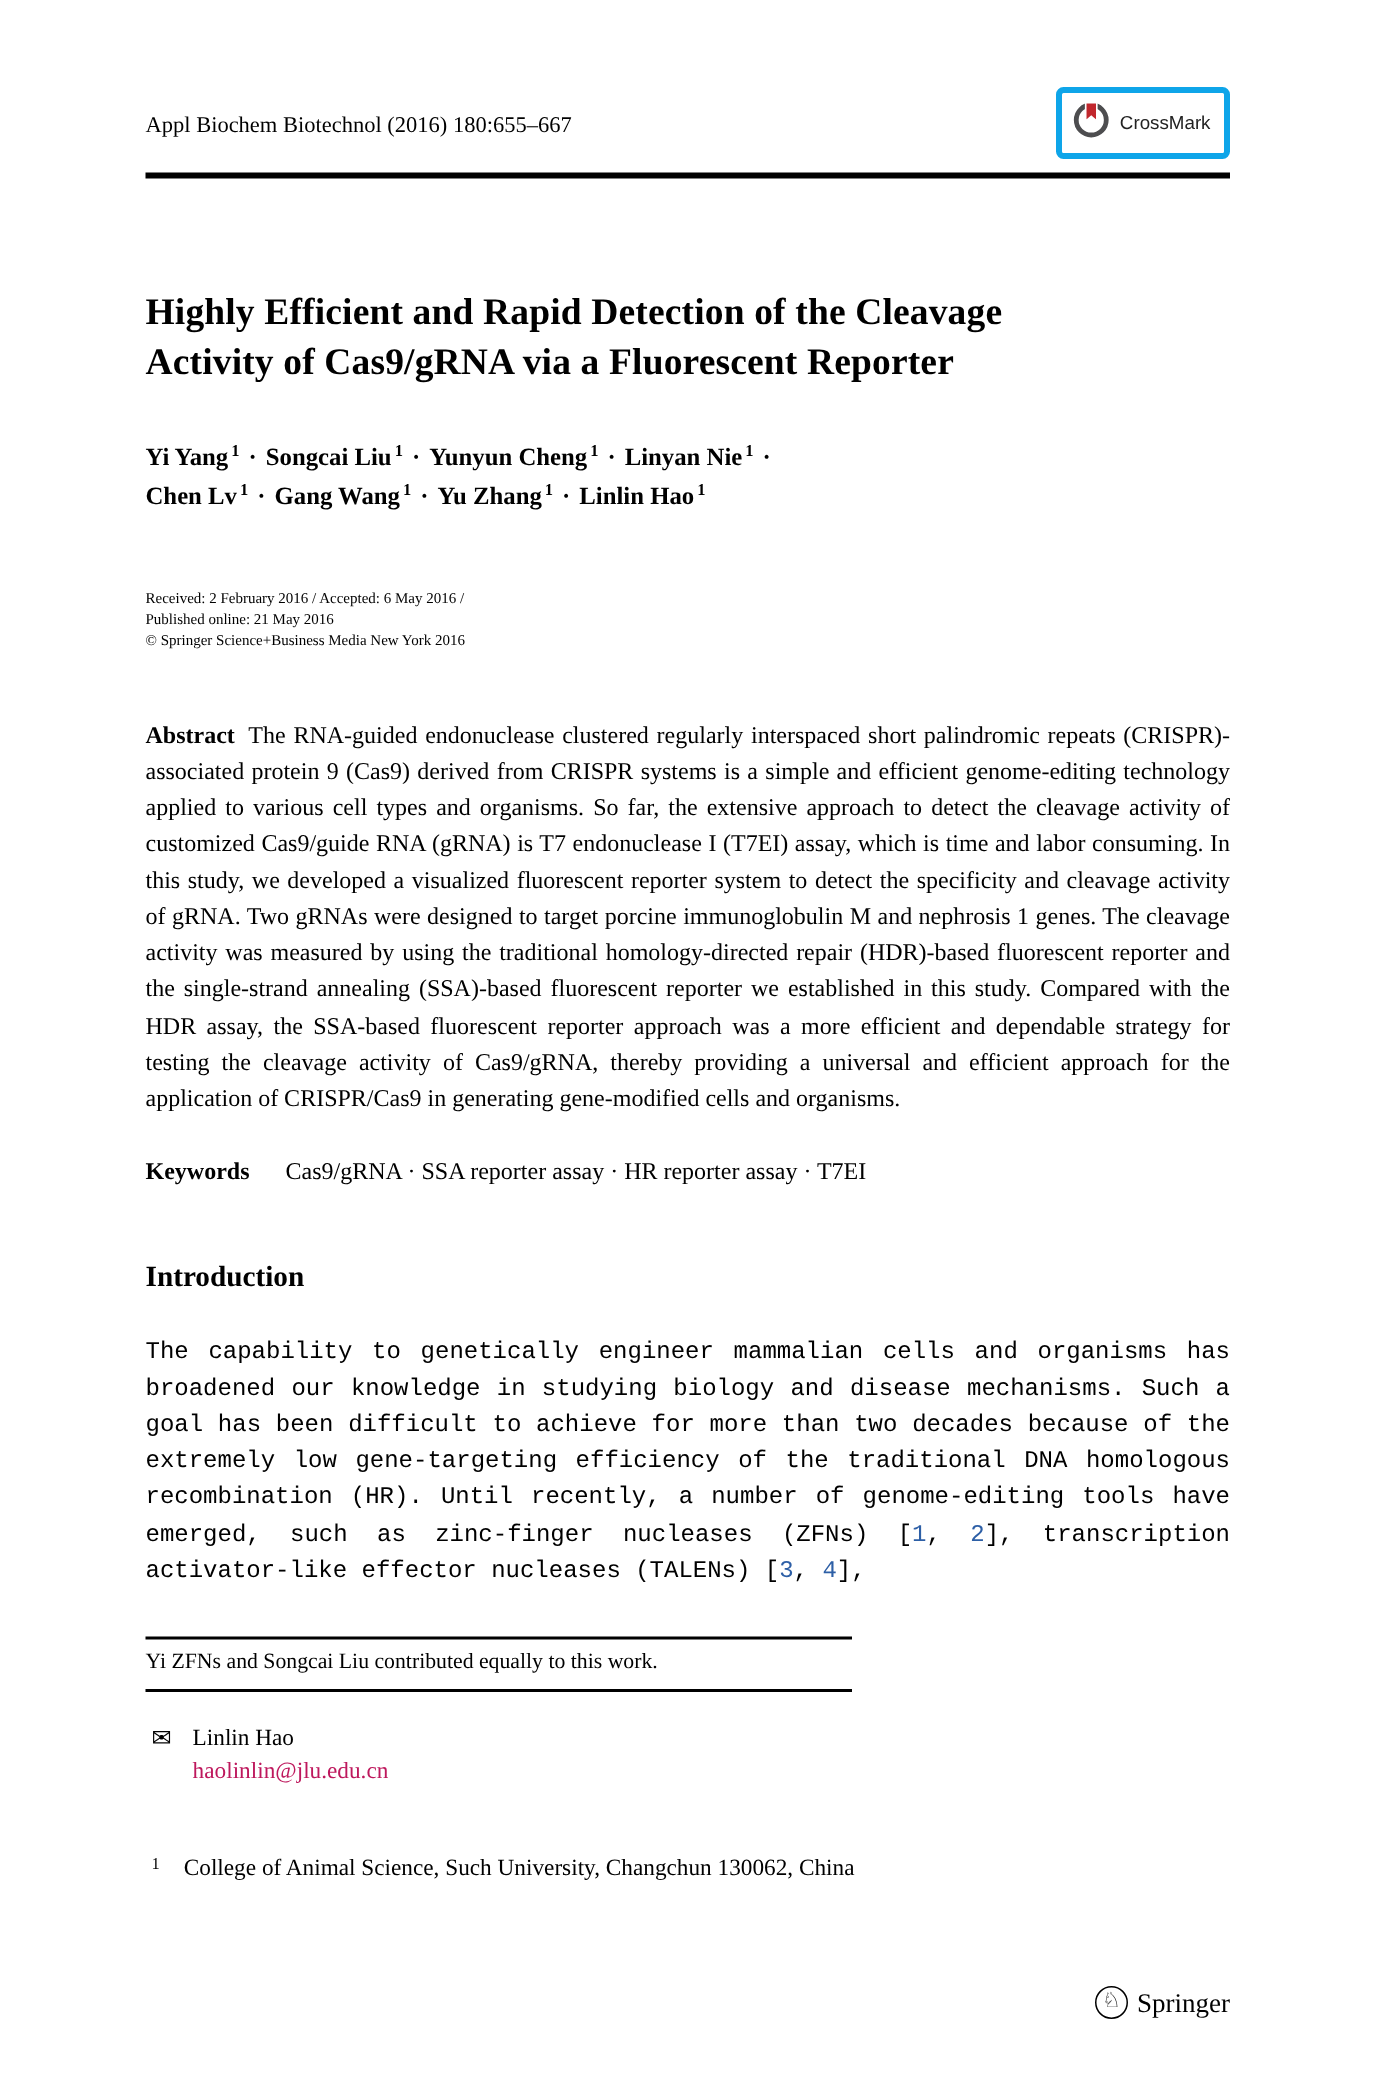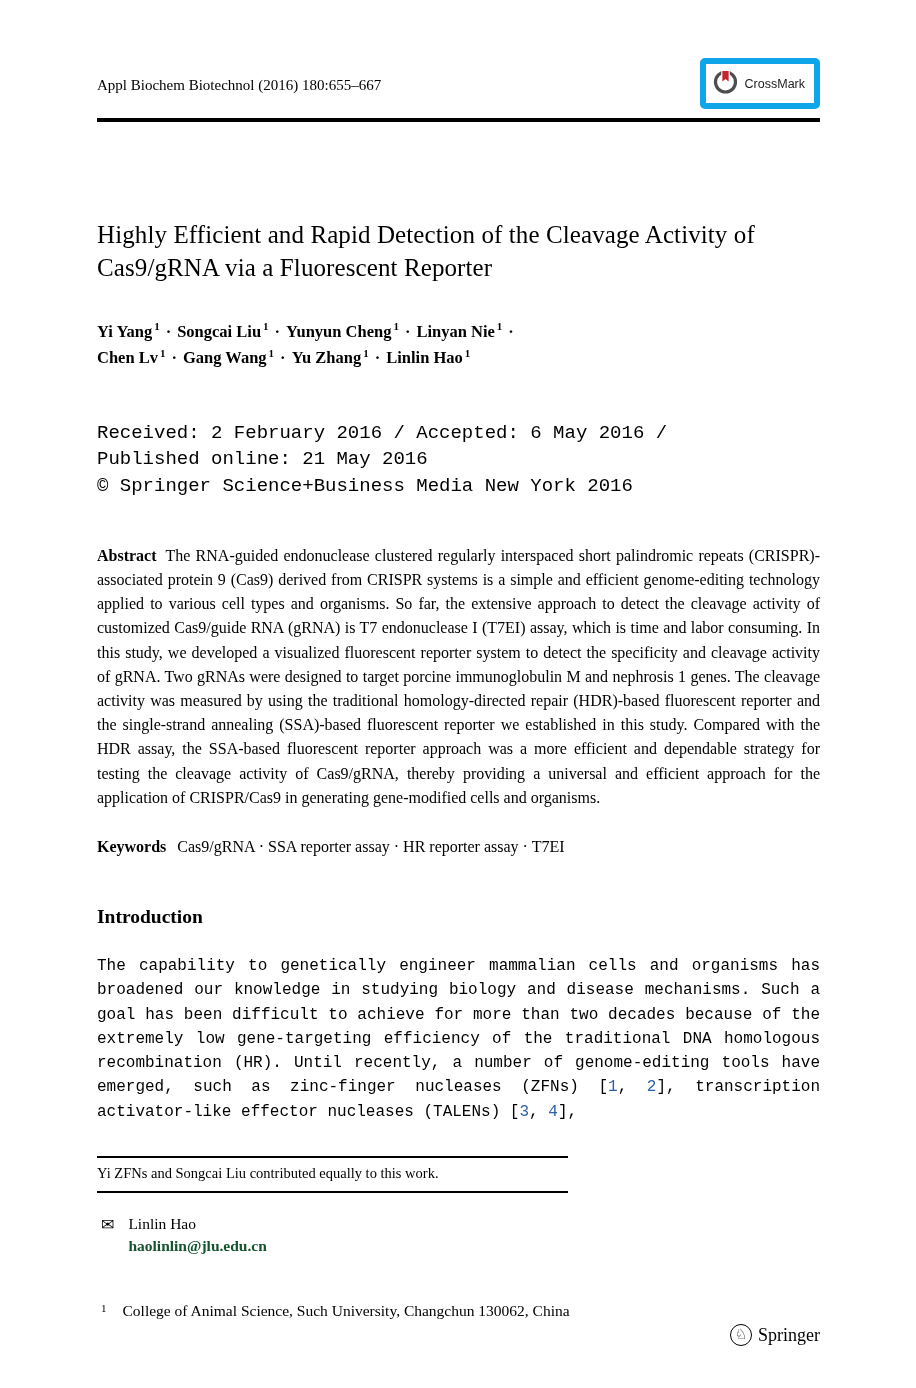--- a/index.html
+++ b/index.html
@@ -12,60 +12,60 @@
     font-family:"Liberation Serif", serif;
     color:#000;
     padding:62px 96px 0 97px;
     overflow:hidden;
   }
   
   .hdr{ display:flex; justify-content:space-between; align-items:center; }
   .hdr-left{ font-size:15px; line-height:1.35; }
   .crossmark{
     display:flex; align-items:center; gap:6px;
-    border:6px solid #0ea5e9; border-radius:5px;
+    border:4px solid #0ea5e9; border-radius:5px;
     background:#fff; padding:4px 9px 4px 6px;
     margin-top:-4px;
   }
   .crossmark-text{ font-family:"Liberation Sans", sans-serif; font-size:12.5px; color:#222; }
   .rule{ height:4px; background:#000; margin-top:9px; }
   
   .title{
-    margin-top:96px;
-    font-size:25px; font-weight:normal; line-height:1.32;
+    margin-top:73px;
+    font-size:25px; font-weight:bold; line-height:1.32;
     max-width:660px; letter-spacing:0.1px;
   }
   
   .authors{ margin-top:34px; font-size:16.5px; font-weight:bold; line-height:1.6; }
   .author-sup{ font-size:11px; vertical-align:super; margin-left:2px; }
   .author-sep{ margin:0 6px; }
   
-  .received{ margin-top:48px; font-size:19px; line-height:1.4;font-family:Liberation Mono, monospace; }
+  .received{ margin-top:48px; font-size:10px; line-height:1.4; }
   
   .abstract{ margin-top:44px; font-size:16px; line-height:1.515; text-align:justify; }
   .abstract .label{ font-weight:bold; margin-right:9px; }
   
   .keywords{ margin-top:28px; font-size:16px; }
-  .keywords .label{ font-weight:bold; margin-right:11px; }
+  .keywords .label{ font-weight:bold; margin-right:24px; }
   
   .section-heading{ margin-top:50px; font-size:19.5px; font-weight:bold; }
   .body-par{ margin-top:26px; font-size:16px; line-height:1.515; text-align:justify;font-family:Liberation Mono, monospace; }
   a.cite{ color:#2d5fa6; text-decoration:none; cursor:pointer; }
   
   .footnote{
     margin-top:32px; width:471px;
     border-top:2px solid #000; border-bottom:2px solid #000;
     padding:7px 0 9px;
     font-size:14.5px;
   }
   
   .correspondence{ margin-top:20px; display:flex; gap:14px; font-size:15.5px; padding-left:4px; }
   .envelope{ font-size:16px; line-height:1.45; }
   .corr-lines{ line-height:1.45; }
-  .email{ color:#14532d; text-decoration:none; cursor:pointer;font-weight:bold; }
+  .email{ color:#be185d; text-decoration:none; cursor:pointer; }
   
   .affiliation{ margin-top:44px; display:flex; font-size:15.5px; padding-left:4px; }
   .affil-sup{ font-size:11px; vertical-align:super; margin-right:16px; }
   
   .springer{
     position:absolute; right:96px; bottom:42px;
     display:flex; align-items:center; gap:6px;
     font-size:18px;
   }
   .springer-circle{

